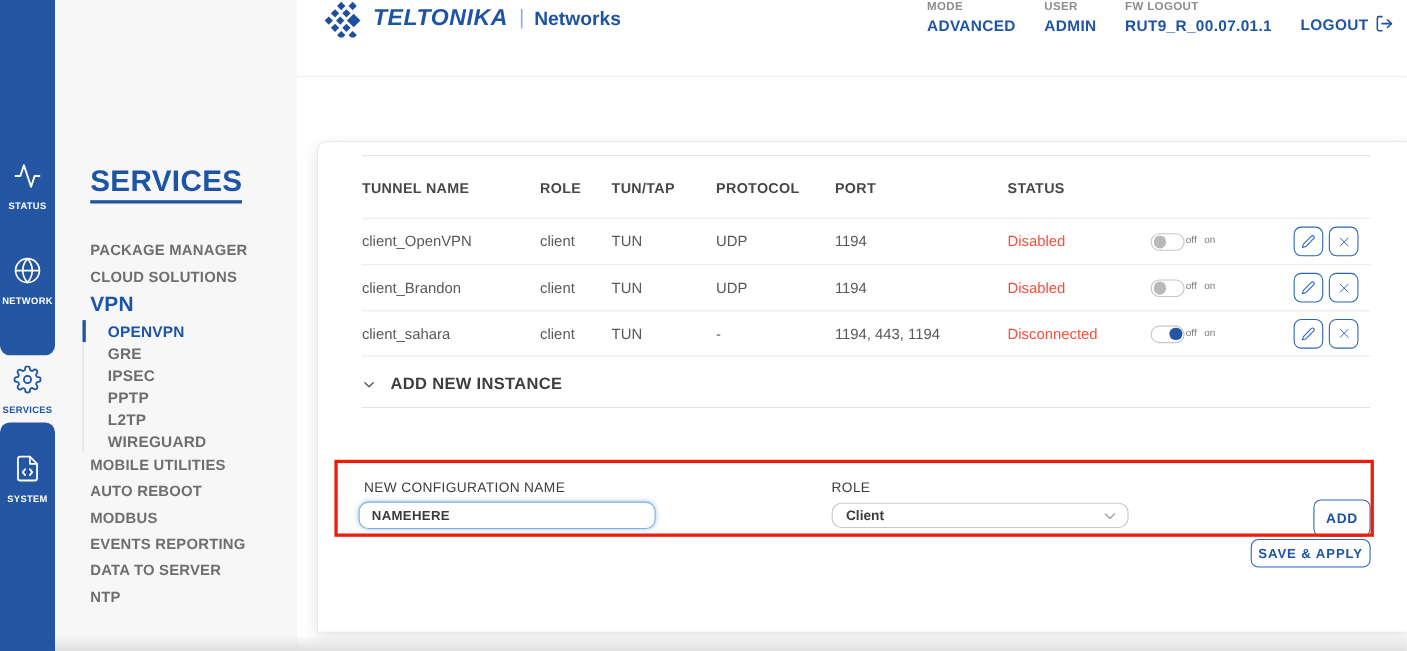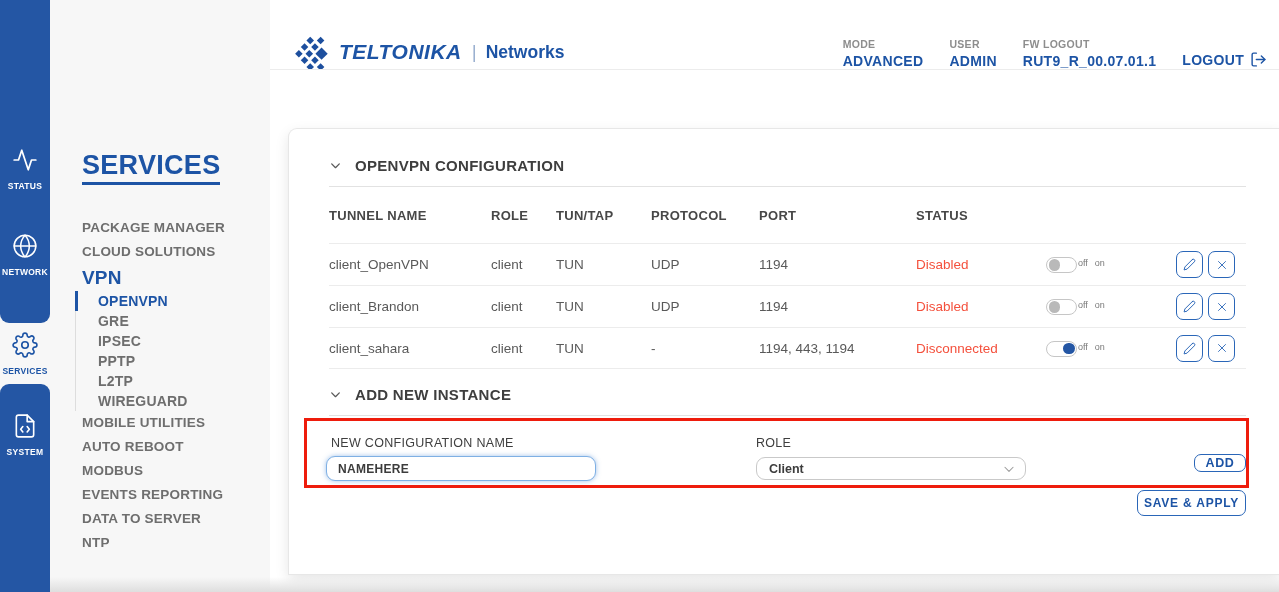--- a/index.html
+++ b/index.html
@@ -22,21 +22,21 @@
   .secondary-nav { position:absolute; left:50px; top:0; width:220px; height:592px; background:#f7f7f7; z-index:10; }
   .snav-title { position:absolute; left:32px; top:150px; font-size:27px; font-weight:700; color:var(--accent); letter-spacing:.3px; border-bottom:3px solid var(--accent); padding-bottom:1px; cursor:pointer; }
   .snav-list { position:absolute; left:0; top:216px; width:220px; }
   .snav-item { padding:4px 0 4px 32px; font-size:13.5px; font-weight:700; color:var(--menu-gray); letter-spacing:.2px; line-height:16px; cursor:pointer; }
   .snav-item.vpn { font-size:19px; color:var(--accent); padding-top:6px; padding-bottom:5px; }
   .snav-sub .snav-item { margin-left:25px; padding:2.5px 0 2.5px 22px; font-size:14px; border-left:1px solid #ddd; line-height:15px; }
   .snav-sub .snav-item.active { border-left:3px solid var(--accent); padding-left:20px; color:var(--accent); }
 
   
   .main { position:absolute; left:270px; top:0; right:0; height:592px; background:#fff; }
-  .app-header { position:absolute; left:0; top:0; right:0; height:70px; background:#fff; border-bottom:1px solid #ececec; display:flex; align-items:flex-end; }
+  .app-header { position:absolute; left:0; top:0; right:0; height:70px; background:#fff; border-bottom:1px solid #ececec; display:flex; align-items:flex-start; }
   .logo { display:flex; align-items:center; margin-left:25px; cursor:pointer; }
   .logo-brand { font-size:21px; font-weight:700; font-style:italic; color:var(--accent); letter-spacing:.5px; margin-left:6px; }
   .logo-sep { font-size:19px; color:#9ab0d0; margin:0 9px 0 10px; font-weight:400; }
   .logo-product { font-size:17.5px; font-weight:700; color:var(--accent); }
   .header-right { margin-left:auto; display:flex; align-items:flex-end; gap:26px; padding-right:12px; }
   .meta-block { display:flex; flex-direction:column; gap:3px; }
   .meta-label { font-size:10.5px; font-weight:700; color:#8d8d8d; letter-spacing:.3px; }
   .meta-value { font-size:14px; font-weight:700; color:var(--accent); letter-spacing:.3px; }
   .logout { display:flex; align-items:center; gap:6px; color:var(--accent); font-size:14px; font-weight:700; letter-spacing:.3px; cursor:pointer; padding-bottom:1px; }
 
@@ -76,21 +76,21 @@
   
   .annotation-rect { position:absolute; left:15px; top:289px; width:945px; height:70px; border:3px solid var(--annotation-red); pointer-events:none; z-index:6; }
   .form-label { position:absolute; font-size:12.5px; font-weight:400; color:#3e3e3e; letter-spacing:.3px; }
   .name-label { left:42px; top:307px; }
   .role-label { left:467px; top:307px; }
   .text-input { position:absolute; left:37px; top:327px; width:270px; height:25px; border:1.5px solid #7fb0e4; border-radius:9px; box-shadow:0 0 5px rgba(64,132,214,.5); padding:0 11px; font-family:"Liberation Sans", sans-serif; font-size:12px; font-weight:700; color:#3c3c3c; letter-spacing:.3px; outline:none; background:#fff; }
   .select { position:absolute; left:467px; top:328px; width:270px; height:23px; border:1px solid #c9c9c9; border-radius:9px; background:#fff; display:flex; align-items:center; padding:0 9px 0 12px; cursor:pointer; }
   .select-value { font-size:12.5px; font-weight:700; color:#3c3c3c; flex:1; }
   .select .chev { color:#9a9a9a; display:flex; }
   .btn { border:1.5px solid #2a66b8; border-radius:7px; background:#fff; color:var(--accent); font-family:"Liberation Sans", sans-serif; font-weight:700; letter-spacing:.6px; cursor:pointer; }
-  .add-btn { position:absolute; left:905px; top:325px; width:52px; height:18px; font-size:12.5px;text-align:center; }
+  .add-btn { position:absolute; left:905px; top:325px; width:52px; height:34px; font-size:12.5px;text-align:center; }
   .save-btn { position:absolute; left:848px; top:361px; width:109px; height:26px; font-size:12px; letter-spacing:.8px; }
 
   .bottom-fade { position:absolute; left:50px; right:0; bottom:0; height:15px; background:linear-gradient(rgba(255,255,255,0), #dedede); pointer-events:none; z-index:30; }
 </style>
 </head>
 <body>
 
 <div class="canvas">
 
   <div class="secondary-nav">
@@ -208,28 +208,20 @@
                 <polyline points="16 17 21 12 16 7"></polyline>
                 <line x1="21" y1="12" x2="9" y2="12"></line>
               </svg>
           </span>
         </div>
       </div>
     </div>
 
     <div class="card">
 
-      <div class="section-head">
-        <span class="chev">
-          <svg width="13" height="13" viewBox="0 0 24 24" fill="none" stroke="currentColor" stroke-width="2.4" stroke-linecap="round" stroke-linejoin="round">
-              <polyline points="5 9 12 16 19 9"></polyline>
-            </svg>
-        </span>
-        <span class="section-title">OPENVPN CONFIGURATION</span>
-      </div>
       <div class="hdivider"></div>
 
       <div class="tbl">
         <div class="tbl-head">
           <div class="col-name">TUNNEL NAME</div>
           <div class="col-role">ROLE</div>
           <div class="col-tuntap">TUN/TAP</div>
           <div class="col-proto">PROTOCOL</div>
           <div class="col-port">PORT</div>
           <div class="col-status">STATUS</div>

